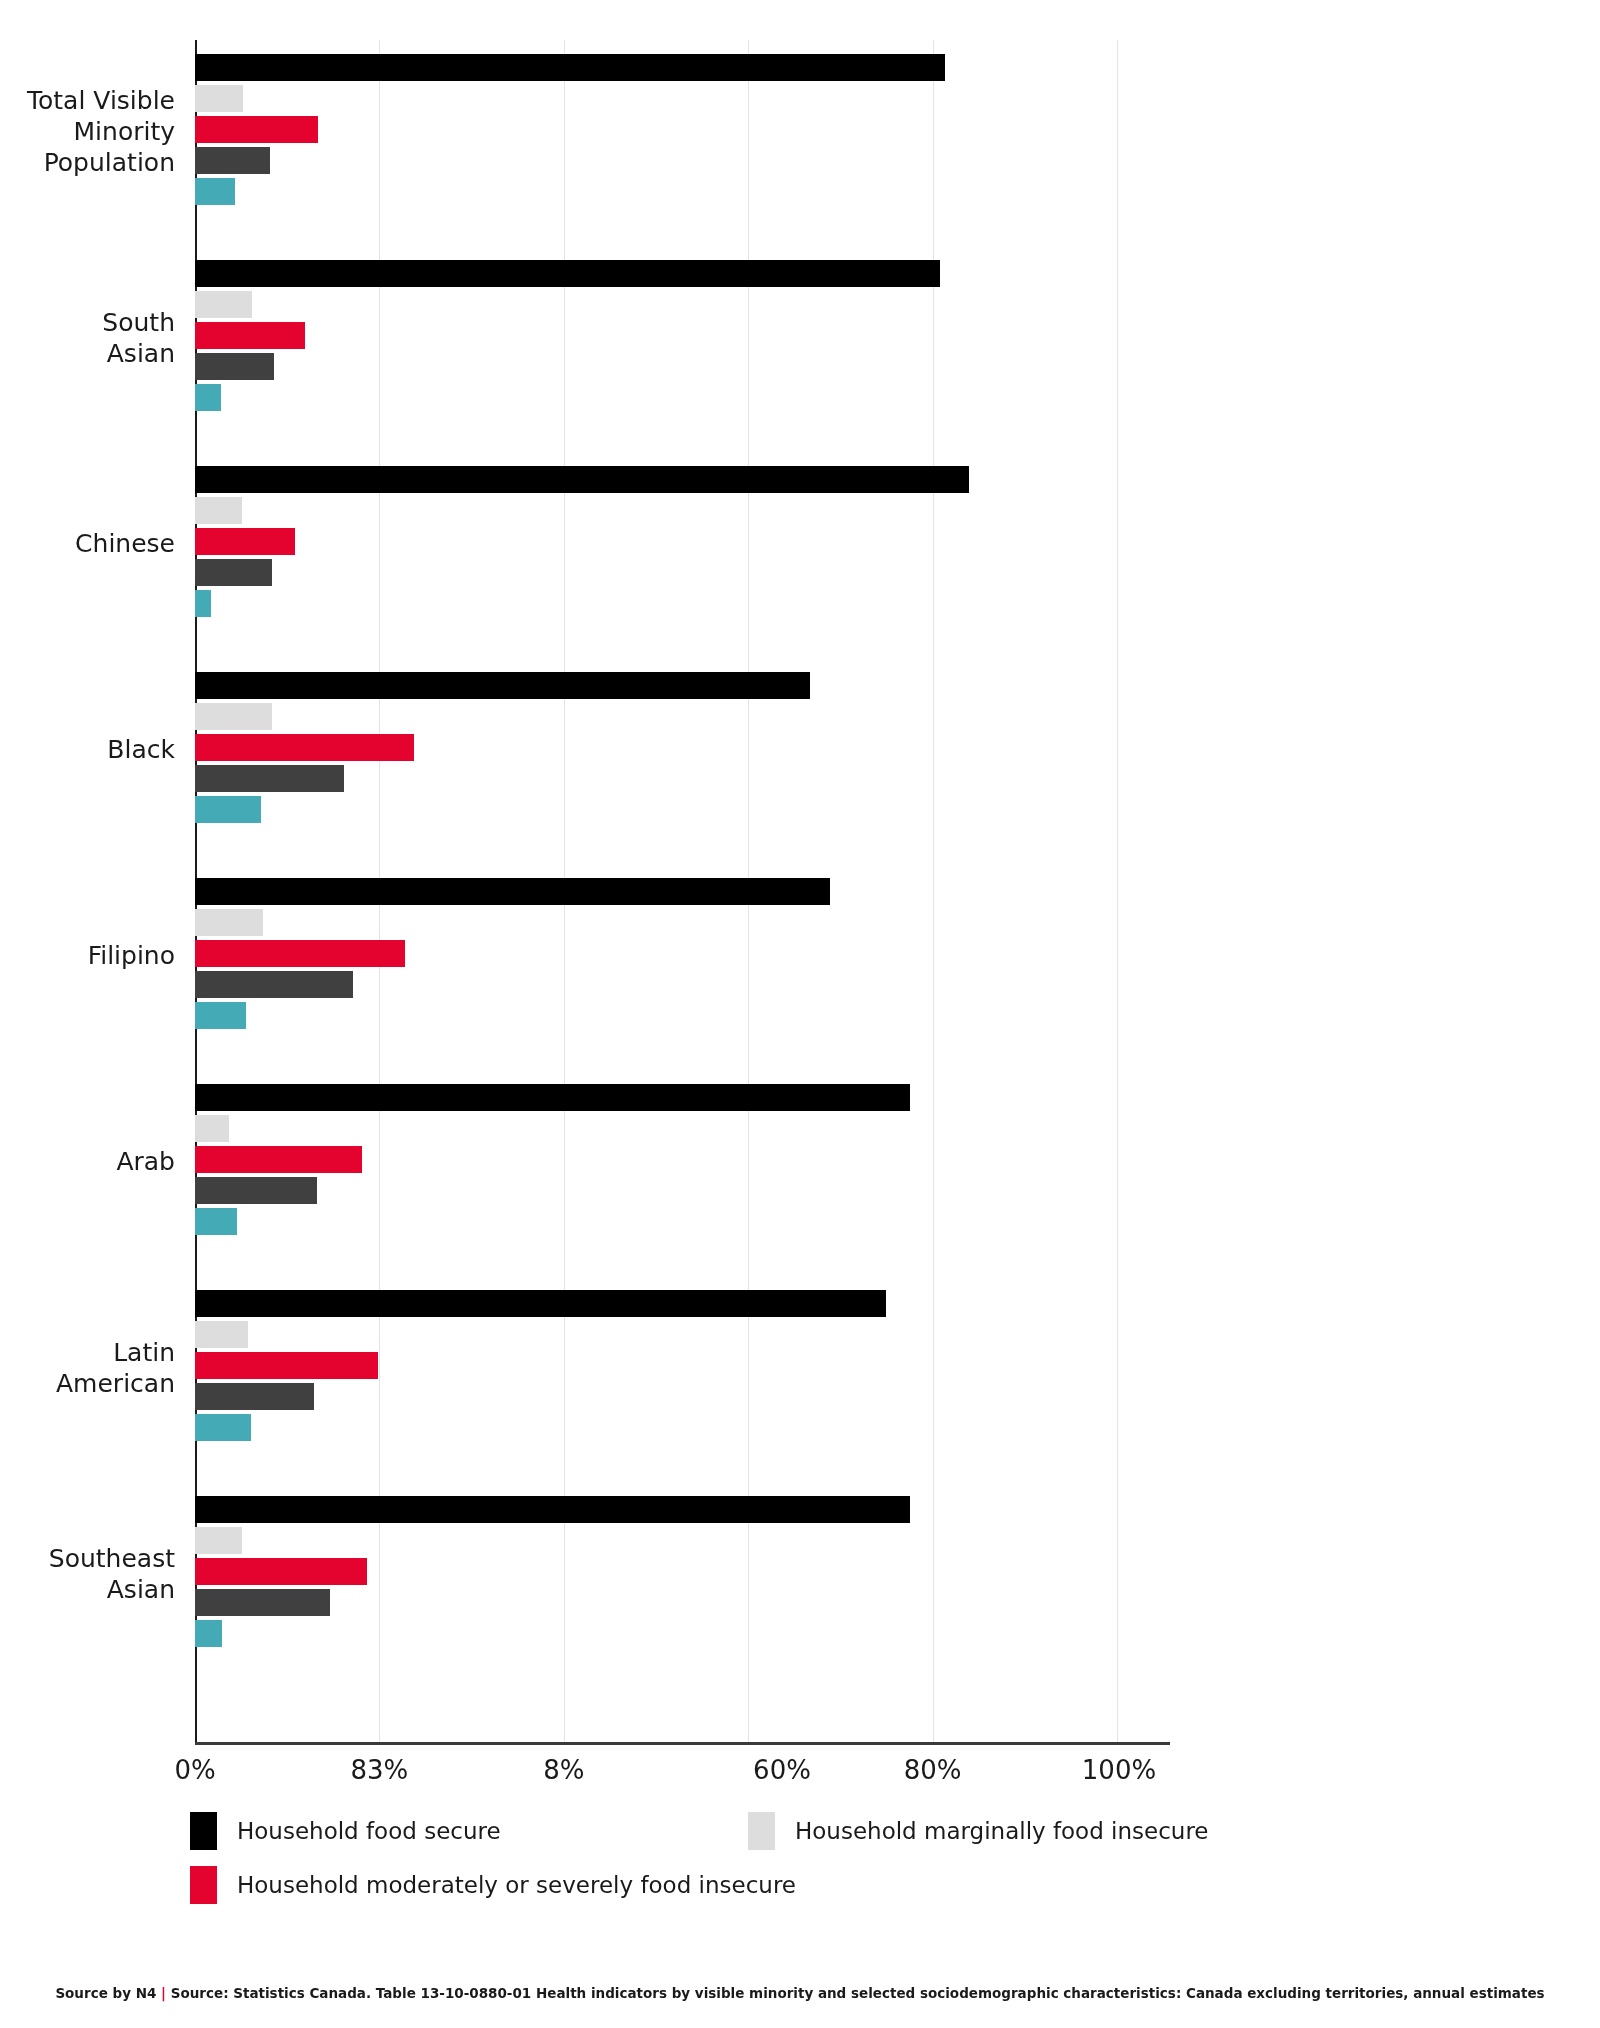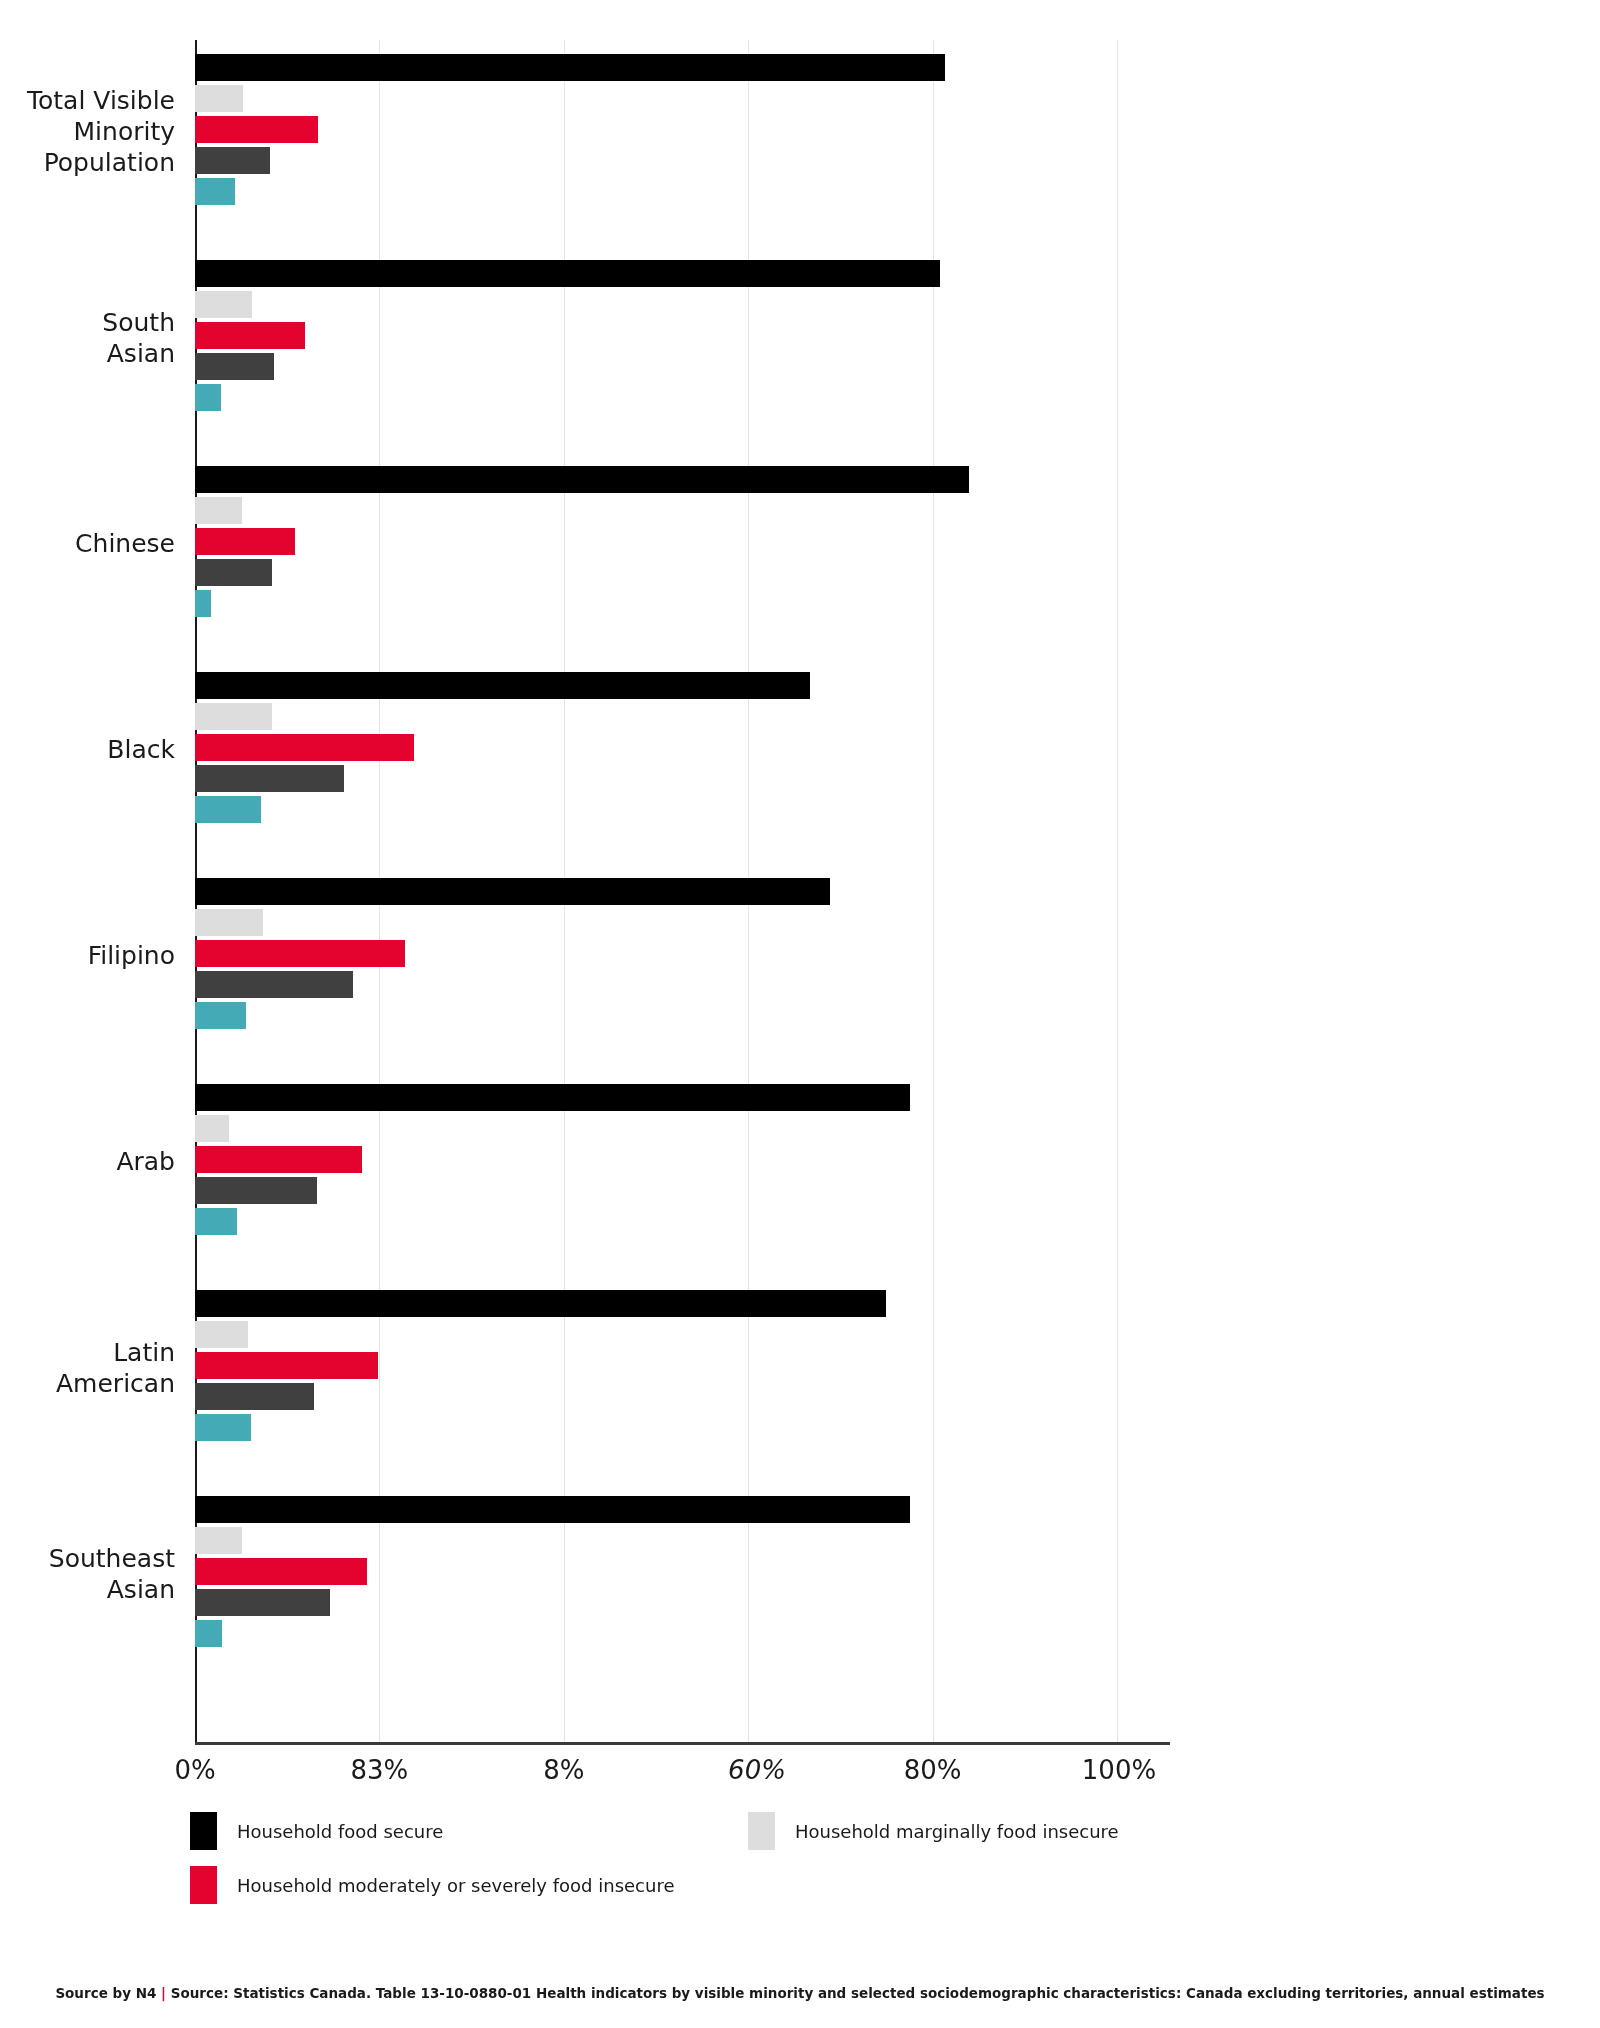--- a/index.html
+++ b/index.html
@@ -102,21 +102,21 @@
   }
   .legend-item.col1 { left: 0px; }
   .legend-item.col2 { left: 532px; padding-left: 26px; }
   .swatch {
     width: 27px;
     height: 38px;
     flex: 0 0 auto;
   }
   .legend-text {
     margin-left: 20px;
-    font-size: 18px;
+    font-size: 23px;
     color: #1a1a1a;
     white-space: nowrap;
   }
 
   
   #footer {
     position: absolute;
     left: 0;
     top: 1985px;
     width: 1600px;
@@ -194,21 +194,21 @@
         <div class="bar modsev" title="Household moderately or severely food insecure — Southeast Asian: 18.7%" style="top: 62px; width: 172.414px; background: rgb(228, 3, 46);"></div>
         <div class="bar moderate" title="Household moderately food insecure — Southeast Asian: 14.6%" style="top: 93px; width: 134.612px; background: rgb(64, 64, 64);"></div>
         <div class="bar severe" title="Household severely food insecure — Southeast Asian: 2.9%" style="top: 124px; width: 26.738px; background: rgb(68, 170, 181);"></div>
       </div>
     </div>
   <div id="xaxis-line"></div>
   <div id="xticks-layer">
       <div class="xtick" style="left: 195px;">0%</div>
       <div class="xtick" style="left: 379.4px;">83%</div>
       <div class="xtick" style="left: 563.8px;">8%</div>
-      <div class="xtick" style="left: 757px; font-style: italic;">60%</div>
+      <div class="xtick" style="left: 782px;">60%</div>
       <div class="xtick" style="left: 932.6px;">80%</div>
       <div class="xtick" style="left: 1119px;">100%</div>
     </div>
   <div id="catlabels-layer">
       <div class="cat-label" style="top: 85px;">
         <div>Total Visible</div>
         <div>Minority</div>
         <div>Population</div>
       </div>
       <div class="cat-label" style="top: 306.5px;">

